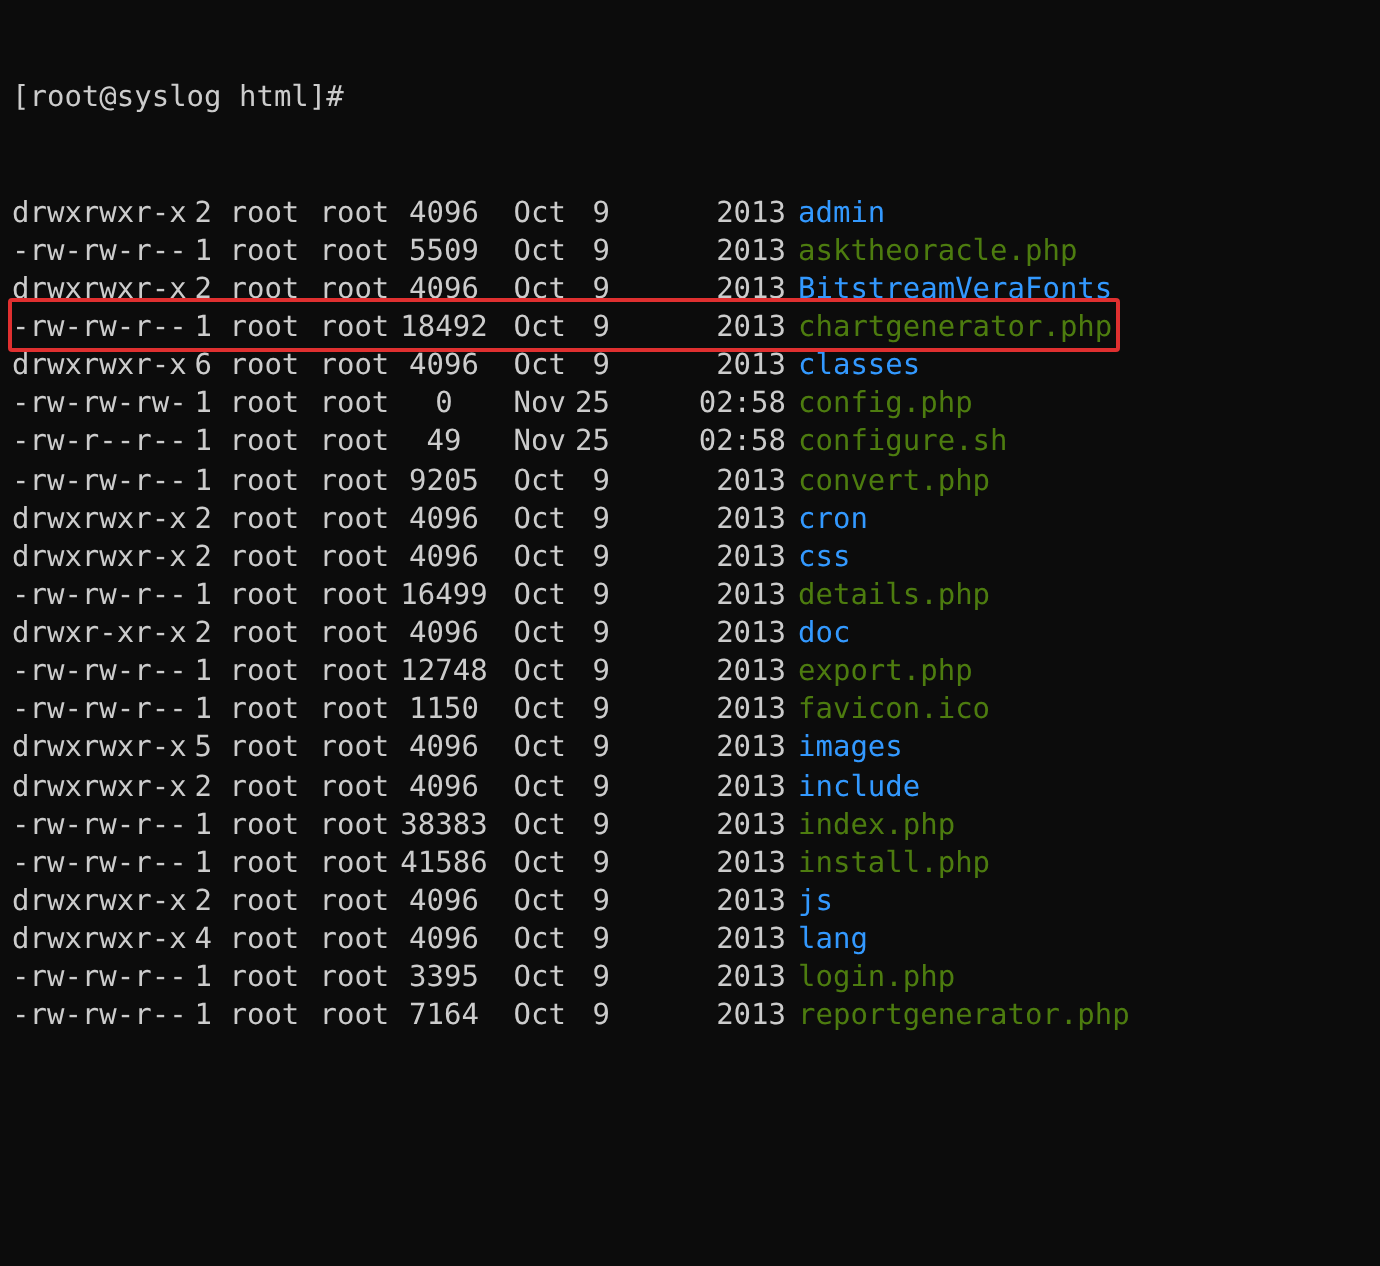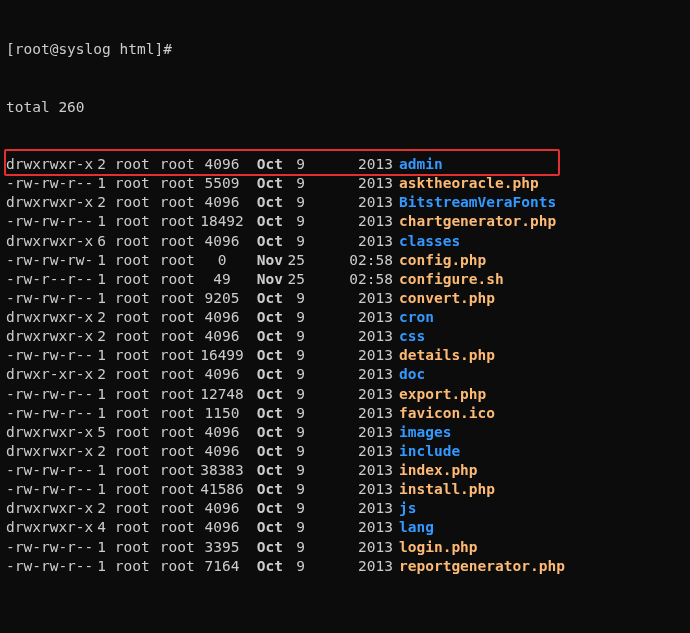--- a/index.html
+++ b/index.html
@@ -16,45 +16,44 @@
   }
   .terminal {
     padding: 2px 6px;
     position: relative;
     white-space: pre;
   }
   .line {
     display: block;
   }
   .dir { color: #3399ff; }
-  .normal { color: #fdba74; }
+  .normal { color: #4d7c0f; }
   .highlight-box {
     position: absolute;
     border: 2px solid #e03030;
     border-radius: 2px;
     left: 4px;
     top: 149px;
     width: 552px;
     height: 23px;
     pointer-events: none;
   }
   .col-perm { display:inline-block; width: 85px; text-align: right; }
   .col-lnk  { display:inline-block; width: 15px; text-align:right; }
   .col-own  { display:inline-block; width: 45px; }
   .col-grp  { display:inline-block; width: 45px; }
   .col-size { display:inline-block; width: 52px; text-align:center; }
-  .col-mon  { display:inline-block; width: 32px; font-weight: bold; }
+  .col-mon  { display:inline-block; width: 32px; }
   .col-day  { display:inline-block; width: 25px; text-align:right; }
   .col-time { display:inline-block; width: 50px; text-align:right;padding-left:38px; }
-  .col-name { display:inline-block; padding-left: 6px; font-weight: bold; }
+  .col-name { display:inline-block; padding-left: 6px; }
 </style>
 </head>
 <body>
 
 <div class="terminal">
   <span class="line"><span>[root@syslog html]#</span></span>
-  <span class="line">total 260</span>
   <div id="rows-container"><span class="line"><span class="col-perm">drwxrwxr-x</span><span class="col-lnk">2</span><span class="col-own"> root</span><span class="col-grp"> root</span><span class="col-size">4096</span><span class="col-mon"> Oct</span><span class="col-day">9</span><span class="col-time">2013</span><span class="col-name dir">admin</span></span><span class="line"><span class="col-perm">-rw-rw-r--</span><span class="col-lnk">1</span><span class="col-own"> root</span><span class="col-grp"> root</span><span class="col-size">5509</span><span class="col-mon"> Oct</span><span class="col-day">9</span><span class="col-time">2013</span><span class="col-name normal">asktheoracle.php</span></span><span class="line"><span class="col-perm">drwxrwxr-x</span><span class="col-lnk">2</span><span class="col-own"> root</span><span class="col-grp"> root</span><span class="col-size">4096</span><span class="col-mon"> Oct</span><span class="col-day">9</span><span class="col-time">2013</span><span class="col-name dir">BitstreamVeraFonts</span></span><span class="line"><span class="col-perm">-rw-rw-r--</span><span class="col-lnk">1</span><span class="col-own"> root</span><span class="col-grp"> root</span><span class="col-size">18492</span><span class="col-mon"> Oct</span><span class="col-day">9</span><span class="col-time">2013</span><span class="col-name normal">chartgenerator.php</span></span><span class="line"><span class="col-perm">drwxrwxr-x</span><span class="col-lnk">6</span><span class="col-own"> root</span><span class="col-grp"> root</span><span class="col-size">4096</span><span class="col-mon"> Oct</span><span class="col-day">9</span><span class="col-time">2013</span><span class="col-name dir">classes</span></span><span class="line"><span class="col-perm">-rw-rw-rw-</span><span class="col-lnk">1</span><span class="col-own"> root</span><span class="col-grp"> root</span><span class="col-size">0</span><span class="col-mon"> Nov</span><span class="col-day">25</span><span class="col-time">02:58</span><span class="col-name normal">config.php</span></span><span class="line"><span class="col-perm">-rw-r--r--</span><span class="col-lnk">1</span><span class="col-own"> root</span><span class="col-grp"> root</span><span class="col-size">49</span><span class="col-mon"> Nov</span><span class="col-day">25</span><span class="col-time">02:58</span><span class="col-name normal">configure.sh</span></span><span class="line"><span class="col-perm">-rw-rw-r--</span><span class="col-lnk">1</span><span class="col-own"> root</span><span class="col-grp"> root</span><span class="col-size">9205</span><span class="col-mon"> Oct</span><span class="col-day">9</span><span class="col-time">2013</span><span class="col-name normal">convert.php</span></span><span class="line"><span class="col-perm">drwxrwxr-x</span><span class="col-lnk">2</span><span class="col-own"> root</span><span class="col-grp"> root</span><span class="col-size">4096</span><span class="col-mon"> Oct</span><span class="col-day">9</span><span class="col-time">2013</span><span class="col-name dir">cron</span></span><span class="line"><span class="col-perm">drwxrwxr-x</span><span class="col-lnk">2</span><span class="col-own"> root</span><span class="col-grp"> root</span><span class="col-size">4096</span><span class="col-mon"> Oct</span><span class="col-day">9</span><span class="col-time">2013</span><span class="col-name dir">css</span></span><span class="line"><span class="col-perm">-rw-rw-r--</span><span class="col-lnk">1</span><span class="col-own"> root</span><span class="col-grp"> root</span><span class="col-size">16499</span><span class="col-mon"> Oct</span><span class="col-day">9</span><span class="col-time">2013</span><span class="col-name normal">details.php</span></span><span class="line"><span class="col-perm">drwxr-xr-x</span><span class="col-lnk">2</span><span class="col-own"> root</span><span class="col-grp"> root</span><span class="col-size">4096</span><span class="col-mon"> Oct</span><span class="col-day">9</span><span class="col-time">2013</span><span class="col-name dir">doc</span></span><span class="line"><span class="col-perm">-rw-rw-r--</span><span class="col-lnk">1</span><span class="col-own"> root</span><span class="col-grp"> root</span><span class="col-size">12748</span><span class="col-mon"> Oct</span><span class="col-day">9</span><span class="col-time">2013</span><span class="col-name normal">export.php</span></span><span class="line"><span class="col-perm">-rw-rw-r--</span><span class="col-lnk">1</span><span class="col-own"> root</span><span class="col-grp"> root</span><span class="col-size">1150</span><span class="col-mon"> Oct</span><span class="col-day">9</span><span class="col-time">2013</span><span class="col-name normal">favicon.ico</span></span><span class="line"><span class="col-perm">drwxrwxr-x</span><span class="col-lnk">5</span><span class="col-own"> root</span><span class="col-grp"> root</span><span class="col-size">4096</span><span class="col-mon"> Oct</span><span class="col-day">9</span><span class="col-time">2013</span><span class="col-name dir">images</span></span><span class="line"><span class="col-perm">drwxrwxr-x</span><span class="col-lnk">2</span><span class="col-own"> root</span><span class="col-grp"> root</span><span class="col-size">4096</span><span class="col-mon"> Oct</span><span class="col-day">9</span><span class="col-time">2013</span><span class="col-name dir">include</span></span><span class="line"><span class="col-perm">-rw-rw-r--</span><span class="col-lnk">1</span><span class="col-own"> root</span><span class="col-grp"> root</span><span class="col-size">38383</span><span class="col-mon"> Oct</span><span class="col-day">9</span><span class="col-time">2013</span><span class="col-name normal">index.php</span></span><span class="line"><span class="col-perm">-rw-rw-r--</span><span class="col-lnk">1</span><span class="col-own"> root</span><span class="col-grp"> root</span><span class="col-size">41586</span><span class="col-mon"> Oct</span><span class="col-day">9</span><span class="col-time">2013</span><span class="col-name normal">install.php</span></span><span class="line"><span class="col-perm">drwxrwxr-x</span><span class="col-lnk">2</span><span class="col-own"> root</span><span class="col-grp"> root</span><span class="col-size">4096</span><span class="col-mon"> Oct</span><span class="col-day">9</span><span class="col-time">2013</span><span class="col-name dir">js</span></span><span class="line"><span class="col-perm">drwxrwxr-x</span><span class="col-lnk">4</span><span class="col-own"> root</span><span class="col-grp"> root</span><span class="col-size">4096</span><span class="col-mon"> Oct</span><span class="col-day">9</span><span class="col-time">2013</span><span class="col-name dir">lang</span></span><span class="line"><span class="col-perm">-rw-rw-r--</span><span class="col-lnk">1</span><span class="col-own"> root</span><span class="col-grp"> root</span><span class="col-size">3395</span><span class="col-mon"> Oct</span><span class="col-day">9</span><span class="col-time">2013</span><span class="col-name normal">login.php</span></span><span class="line"><span class="col-perm">-rw-rw-r--</span><span class="col-lnk">1</span><span class="col-own"> root</span><span class="col-grp"> root</span><span class="col-size">7164</span><span class="col-mon"> Oct</span><span class="col-day">9</span><span class="col-time">2013</span><span class="col-name normal">reportgenerator.php</span></span></div>
   
   
 
   <div class="highlight-box"></div>
 </div>
 
 </body></html>

